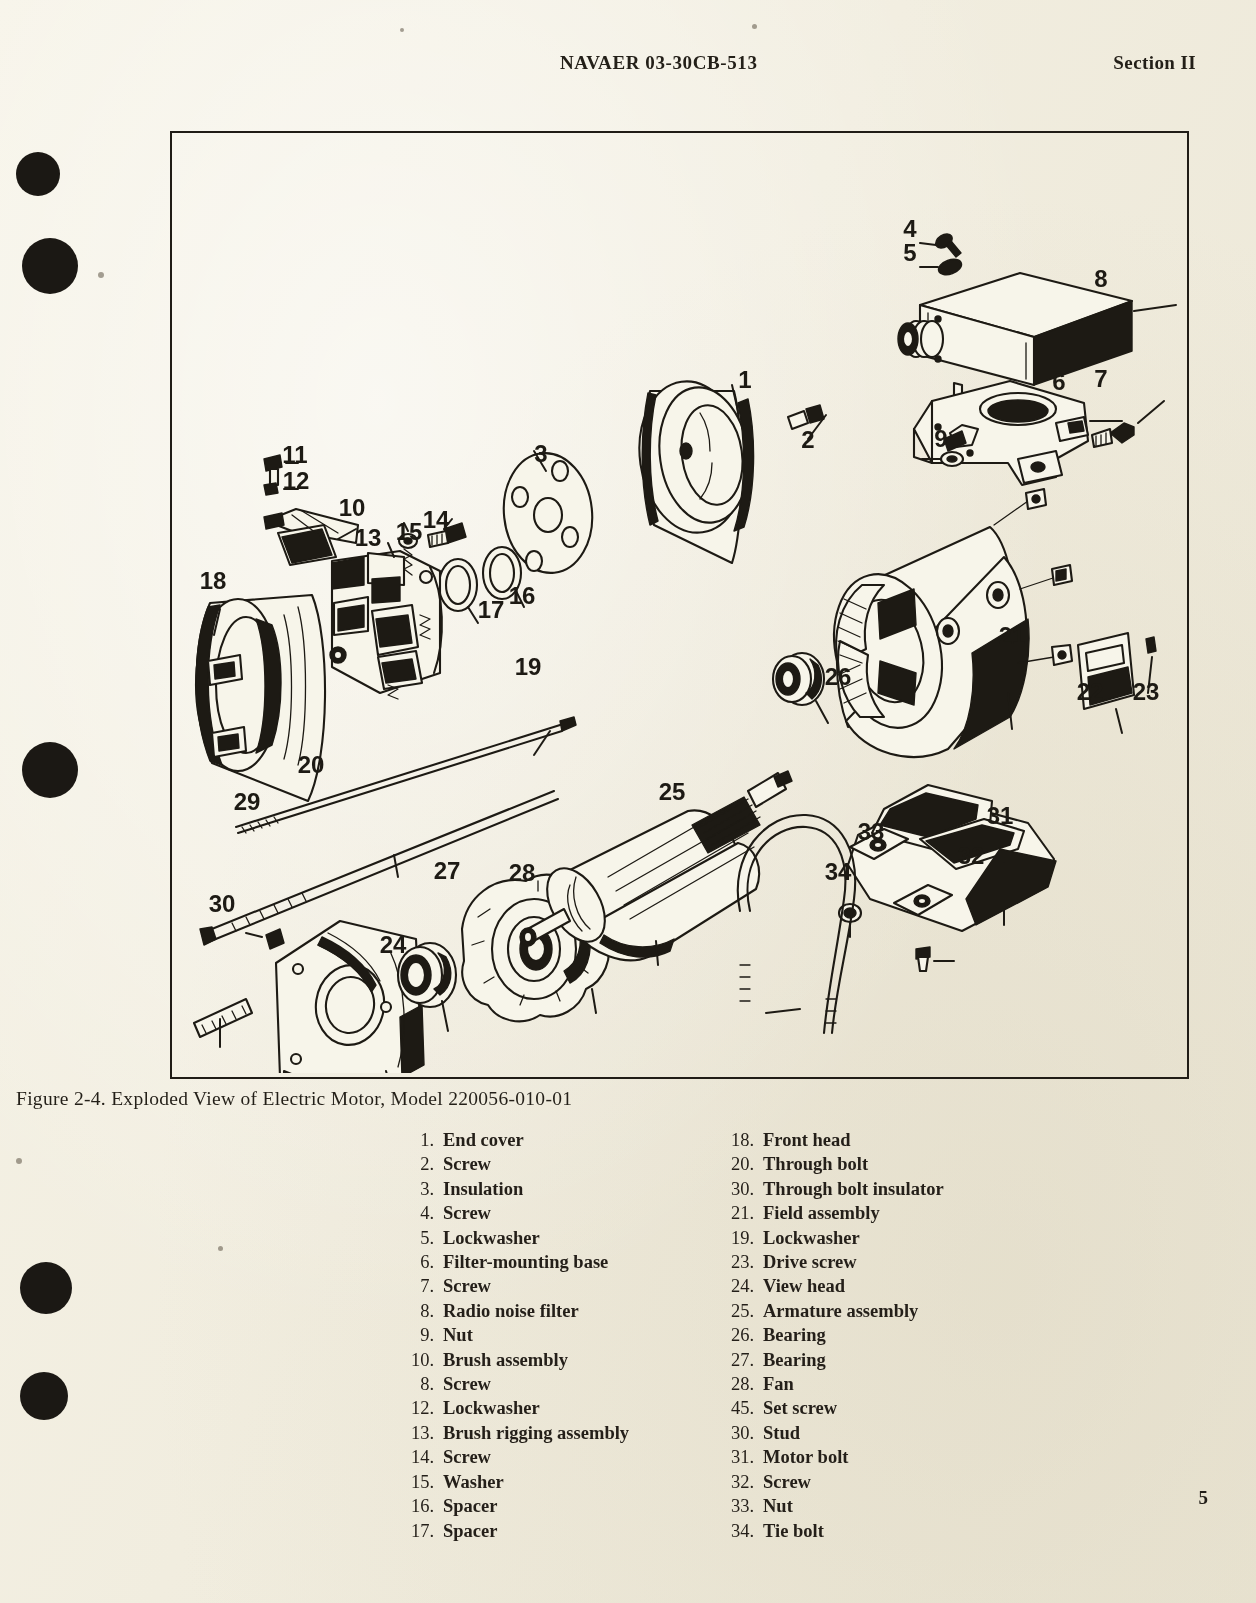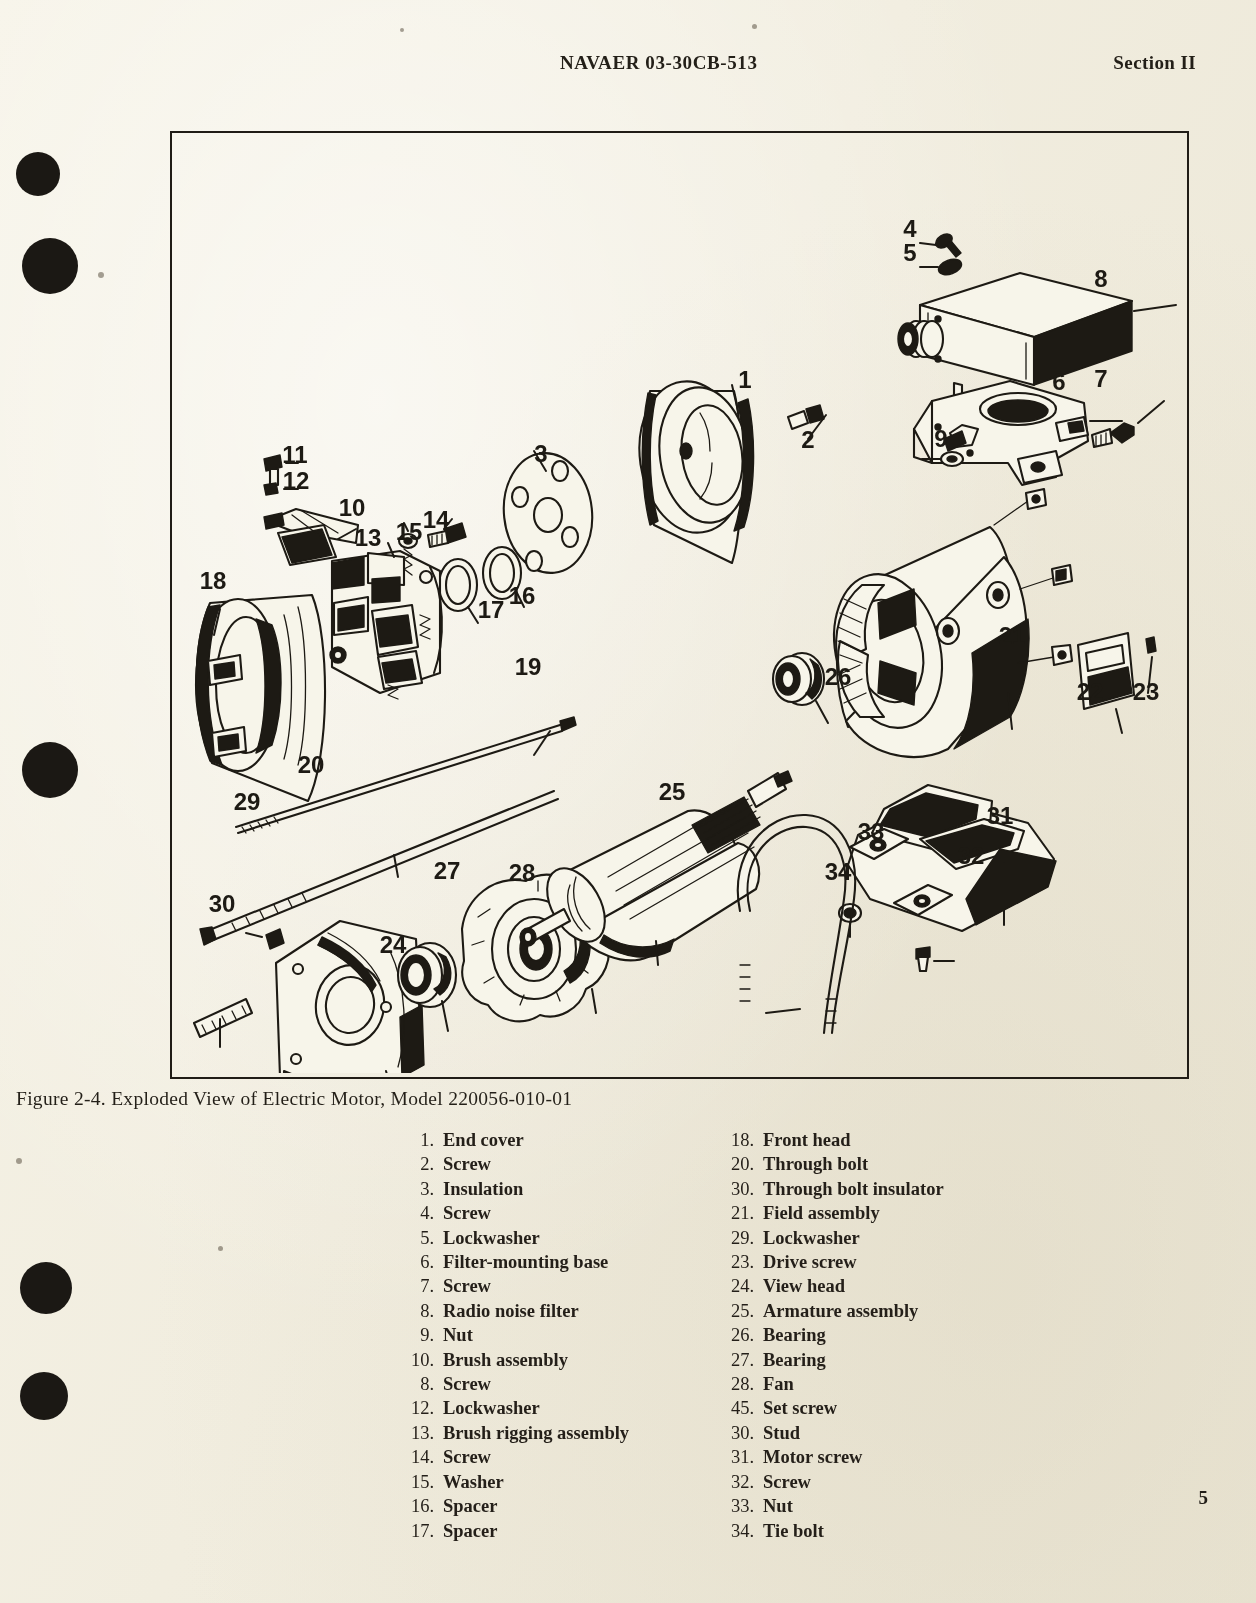--- a/index.html
+++ b/index.html
@@ -657,21 +657,21 @@
         </div>
         <div class="legend-item">
           <span class="legend-num">30.</span>
           <span class="legend-name">Through bolt insulator</span>
         </div>
         <div class="legend-item">
           <span class="legend-num">21.</span>
           <span class="legend-name">Field assembly</span>
         </div>
         <div class="legend-item">
-          <span class="legend-num">29.</span>
+          <span class="legend-num">19.</span>
           <span class="legend-name">Lockwasher</span>
         </div>
         <div class="legend-item">
           <span class="legend-num">23.</span>
           <span class="legend-name">Drive screw</span>
         </div>
         <div class="legend-item">
           <span class="legend-num">24.</span>
           <span class="legend-name">View head</span>
         </div>
@@ -694,21 +694,21 @@
         <div class="legend-item">
           <span class="legend-num">45.</span>
           <span class="legend-name">Set screw</span>
         </div>
         <div class="legend-item">
           <span class="legend-num">30.</span>
           <span class="legend-name">Stud</span>
         </div>
         <div class="legend-item">
           <span class="legend-num">31.</span>
-          <span class="legend-name">Motor screw</span>
+          <span class="legend-name">Motor bolt</span>
         </div>
         <div class="legend-item">
           <span class="legend-num">32.</span>
           <span class="legend-name">Screw</span>
         </div>
         <div class="legend-item">
           <span class="legend-num">33.</span>
           <span class="legend-name">Nut</span>
         </div>
         <div class="legend-item">

